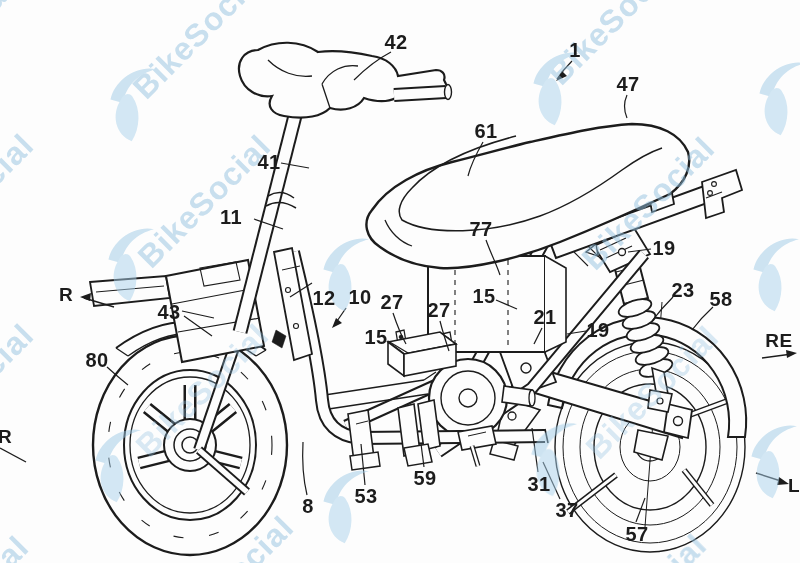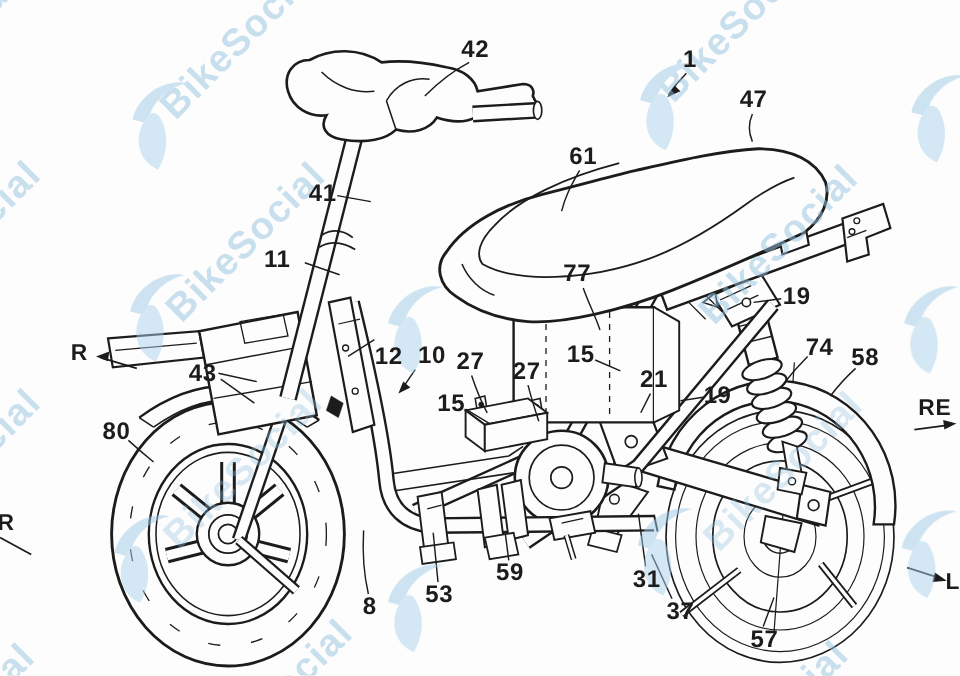--- a/index.html
+++ b/index.html
@@ -332,21 +332,21 @@
 <div class="lbl" style="left:269px;top:162px">41</div>
 <div class="lbl" style="left:396px;top:42px">42</div>
 <div class="lbl" style="left:169px;top:312px">43</div>
 <div class="lbl" style="left:97px;top:360px">80</div>
 <div class="lbl" style="left:486px;top:131px">61</div>
 <div class="lbl" style="left:628px;top:84px">47</div>
 <div class="lbl" style="left:481px;top:229px">77</div>
 <div class="lbl" style="left:425px;top:478px">59</div>
 <div class="lbl" style="left:366px;top:496px">53</div>
 <div class="lbl" style="left:567px;top:510px">37</div>
-<div class="lbl" style="left:683px;top:290px">74</div>
+<div class="lbl" style="left:683px;top:290px">23</div>
 <div class="lbl" style="left:637px;top:534px">57</div>
 <div class="lbl" style="left:721px;top:299px">58</div>
 
 <div class="lbl dir" style="left:66px;top:295px">R</div>
 <div class="lbl dir" style="left:779px;top:341px">RE</div>
 <div class="lbl dir" style="left:794px;top:486px">L</div>
 <div class="lbl dir" style="left:5px;top:437px">R</div>
 
 </div>
 

